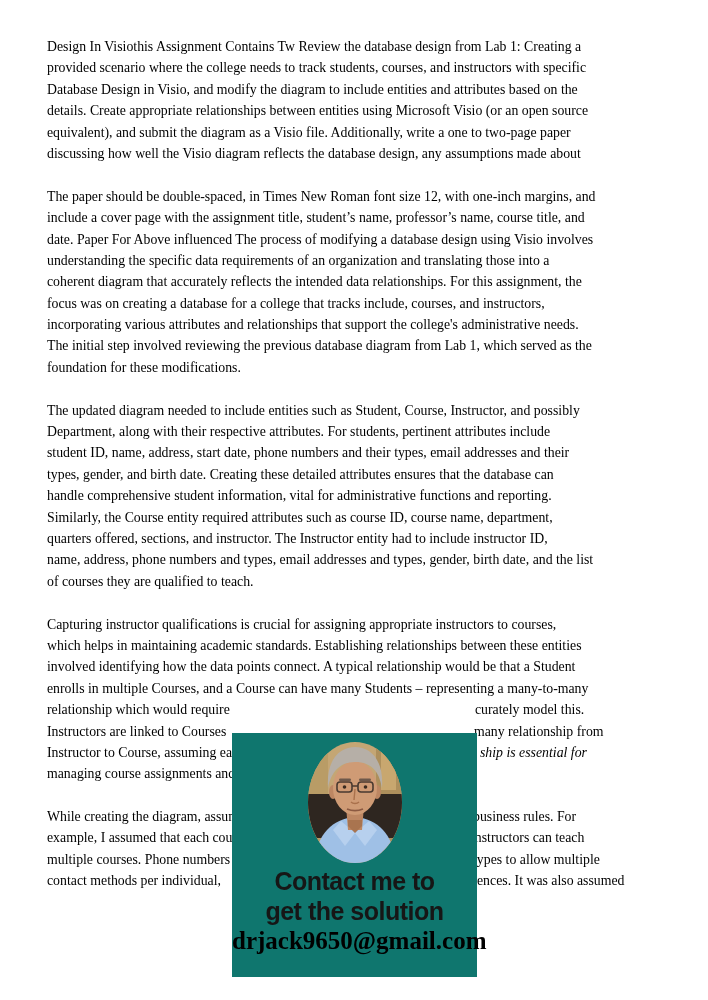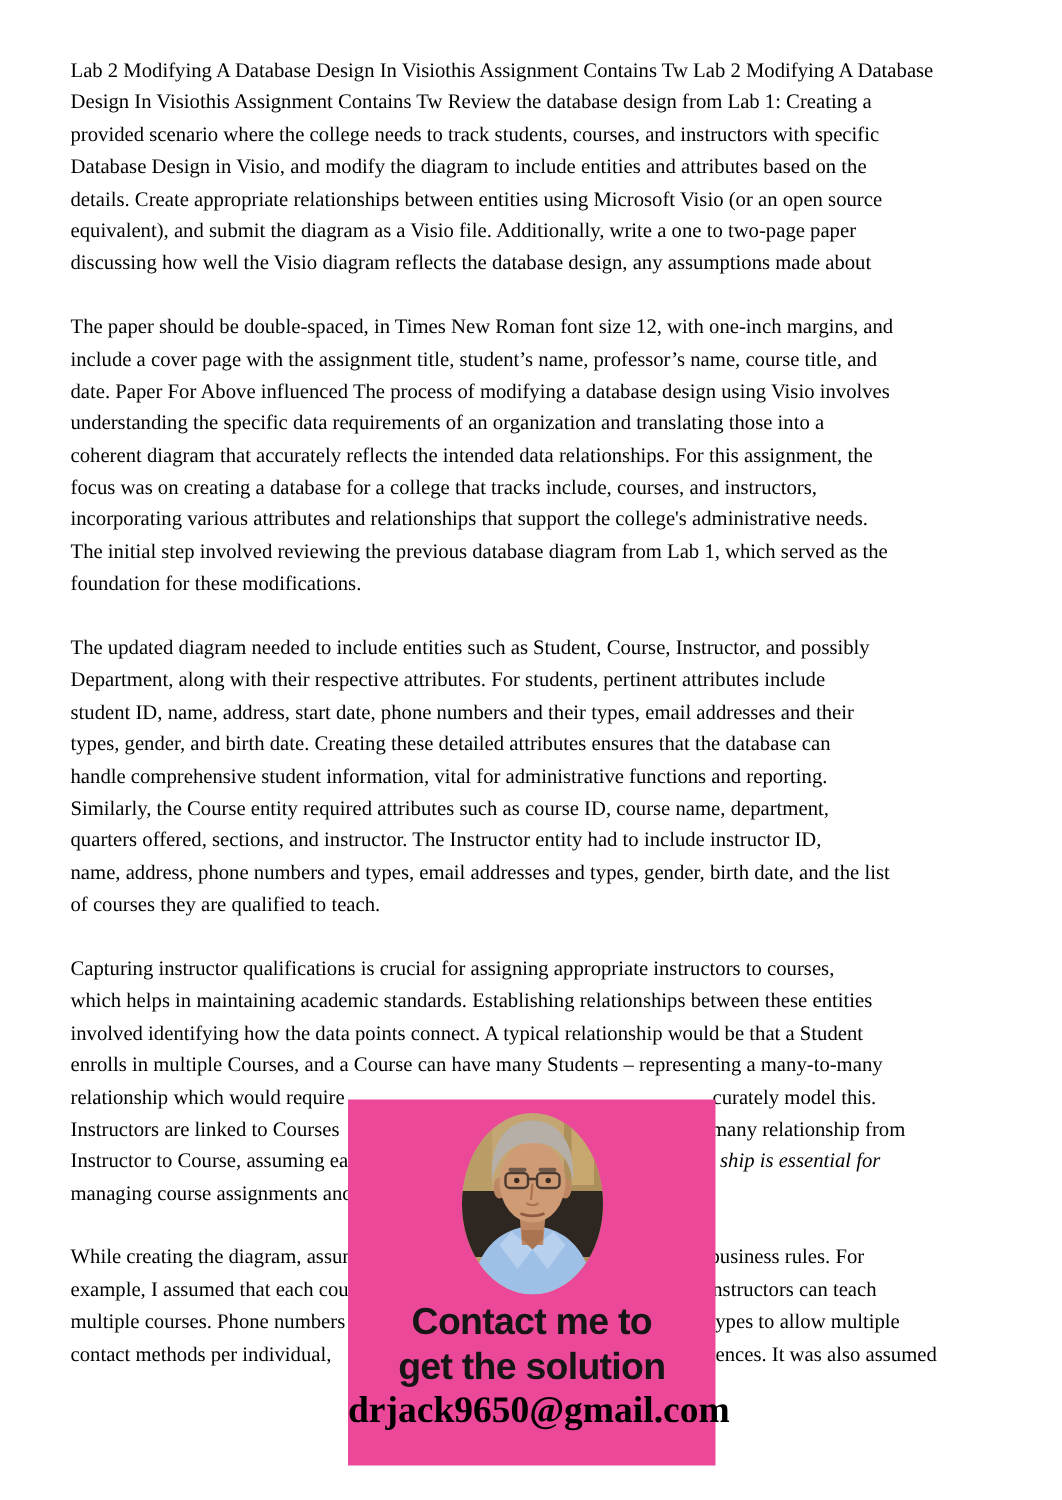--- a/index.html
+++ b/index.html
@@ -59,21 +59,20 @@
     line-height: 30px;
     color: #000000;
     text-align: center;
   }
 </style>
 </head>
 <body style="background: rgb(255, 255, 255);">
 
 <div class="doc" style="color: rgb(0, 0, 0);">
     <div class="paragraph">
-      <div class="line">Lab 2 Modifying A Database Design In Visiothis Assignment Contains Tw Lab 2 Modifying A Database</div>
       <div class="line">Design In Visiothis Assignment Contains Tw Review the database design from Lab 1: Creating a</div>
       <div class="line">provided scenario where the college needs to track students, courses, and instructors with specific</div>
       <div class="line">Database Design in Visio, and modify the diagram to include entities and attributes based on the</div>
       <div class="line">details. Create appropriate relationships between entities using Microsoft Visio (or an open source</div>
       <div class="line">equivalent), and submit the diagram as a Visio file. Additionally, write a one to two-page paper</div>
       <div class="line">discussing how well the Visio diagram reflects the database design, any assumptions made about</div>
     </div>
     <div class="paragraph">
       <div class="line">The paper should be double-spaced, in Times New Roman font size 12, with one-inch margins, and</div>
       <div class="line">include a cover page with the assignment title, student’s name, professor’s name, course title, and</div>
@@ -107,21 +106,21 @@
       <div class="line"><span>managing course assignments and</span></div>
     </div>
     <div class="paragraph">
       <div class="line"><span>While creating the diagram, assum</span><span class="frag-right" style="left: 426px;">business rules. For</span></div>
       <div class="line"><span>example, I assumed that each cou</span><span class="frag-right" style="left: 424px;">instructors can teach</span></div>
       <div class="line"><span>multiple courses. Phone numbers</span><span class="frag-right" style="left: 426px;">types to allow multiple</span></div>
       <div class="line"><span>contact methods per individual, </span><span class="frag-right" style="left: 430px;">ences. It was also assumed</span></div>
     </div>
   </div>
 
-<div class="promo" style="background: #ec4899;">
+<div class="promo" style="background: #0f766e;">
   <svg class="promo-photo" width="94" height="121" viewBox="0 0 94 121" aria-hidden="true">
     <defs>
       <clipPath id="oval">
           <ellipse cx="47" cy="60.5" rx="47" ry="60.5"></ellipse>
         </clipPath>
     </defs>
     <g clip-path="url(#oval)">
       <rect x="0" y="0" width="94" height="121" fill="#c4a674"></rect>
       <rect x="0" y="0" width="20" height="121" fill="#b99c66"></rect>
       <rect x="68" y="0" width="26" height="121" fill="#ad8f5c"></rect>

